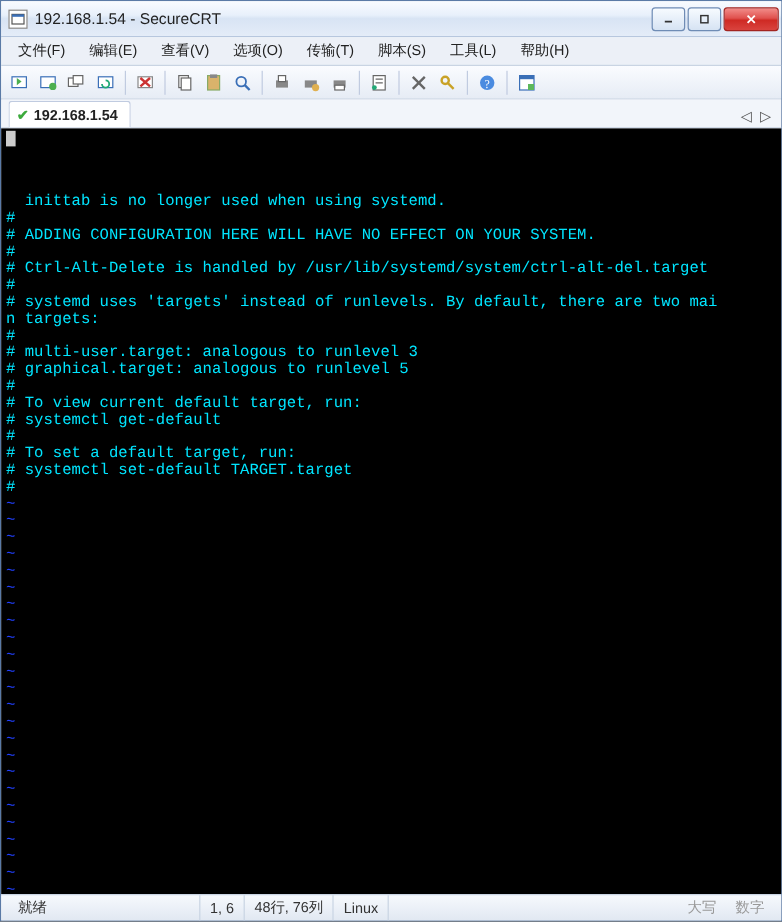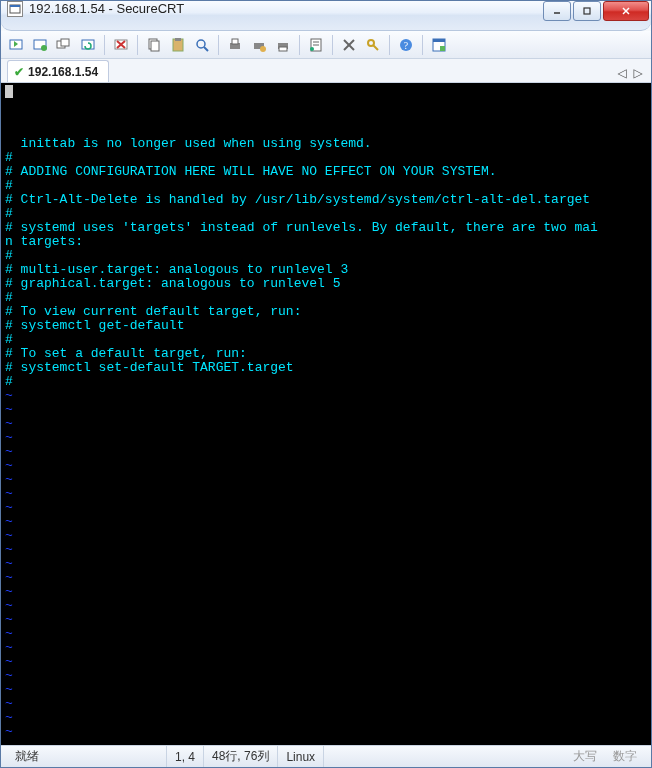--- a/index.html
+++ b/index.html
@@ -14,23 +14,23 @@
   width: 652px; height: 768px;
   background: linear-gradient(to bottom, #f6f9fc, #e4eaf3);
   border: 1px solid #5a7aa6;
   display: flex;
   flex-direction: column;
 }
 .titlebar {
   height: 30px;
   background: linear-gradient(to bottom, #f8fbff 0%, #e8f0fb 40%, #d8e4f4 50%, #e4ecf8 100%);
   display: flex;
+  align-items: center;
   padding: 0 2px 0 6px;
   border-bottom: 1px solid #b7c7de;
-  border-radius: 10px;
 }
 .app-icon {
   width: 16px; height: 16px;
   margin-right: 6px;
   background: #fff;
   border: 1px solid #888;
   display:flex;align-items:center;justify-content:center;
 }
 .app-icon svg { width: 12px; height: 12px; }
 .title-text { flex: 1; font-size: 13px; color: #222; }
@@ -163,20 +163,30 @@
         </div>
       <div class="win-btn close">
           <svg width="12" height="12">
             <line x1="3" y1="3" x2="9" y2="9" stroke="#fff" stroke-width="1.5"></line>
             <line x1="9" y1="3" x2="3" y2="9" stroke="#fff" stroke-width="1.5"></line>
           </svg>
         </div>
     </div>
   </div>
 
+  <div class="menubar">
+    <div class="menu-item">文件(F)</div>
+    <div class="menu-item">编辑(E)</div>
+    <div class="menu-item">查看(V)</div>
+    <div class="menu-item">选项(O)</div>
+    <div class="menu-item">传输(T)</div>
+    <div class="menu-item">脚本(S)</div>
+    <div class="menu-item">工具(L)</div>
+    <div class="menu-item">帮助(H)</div>
+  </div>
 
   <div class="toolbar">
     <div class="tb-btn">
         <svg width="16" height="16">
           <rect x="2" y="3" width="12" height="9" fill="#fff" stroke="#3a6fb7"></rect>
           <path d="M6 4 L10 7 L6 10" fill="#4caf50"></path>
         </svg>
       </div>
     <div class="tb-btn">
         <svg width="16" height="16">
@@ -291,21 +301,21 @@
       <div class="tab-arrow">▷</div>
     </div>
   </div>
 
   <div class="terminal" id="terminal">
     <div class="cursor-block"></div>
   <div class="term-line cyan">  inittab is no longer used when using systemd.</div><div class="term-line cyan">#</div><div class="term-line cyan"># ADDING CONFIGURATION HERE WILL HAVE NO EFFECT ON YOUR SYSTEM.</div><div class="term-line cyan">#</div><div class="term-line cyan"># Ctrl-Alt-Delete is handled by /usr/lib/systemd/system/ctrl-alt-del.target</div><div class="term-line cyan">#</div><div class="term-line cyan"># systemd uses 'targets' instead of runlevels. By default, there are two mai</div><div class="term-line cyan">n targets:</div><div class="term-line cyan">#</div><div class="term-line cyan"># multi-user.target: analogous to runlevel 3</div><div class="term-line cyan"># graphical.target: analogous to runlevel 5</div><div class="term-line cyan">#</div><div class="term-line cyan"># To view current default target, run:</div><div class="term-line cyan"># systemctl get-default</div><div class="term-line cyan">#</div><div class="term-line cyan"># To set a default target, run:</div><div class="term-line cyan"># systemctl set-default TARGET.target</div><div class="term-line cyan">#</div><div class="term-line navy">~</div><div class="term-line navy">~</div><div class="term-line navy">~</div><div class="term-line navy">~</div><div class="term-line navy">~</div><div class="term-line navy">~</div><div class="term-line navy">~</div><div class="term-line navy">~</div><div class="term-line navy">~</div><div class="term-line navy">~</div><div class="term-line navy">~</div><div class="term-line navy">~</div><div class="term-line navy">~</div><div class="term-line navy">~</div><div class="term-line navy">~</div><div class="term-line navy">~</div><div class="term-line navy">~</div><div class="term-line navy">~</div><div class="term-line navy">~</div><div class="term-line navy">~</div><div class="term-line navy">~</div><div class="term-line navy">~</div><div class="term-line navy">~</div><div class="term-line navy">~</div><div class="term-line navy">~</div></div>
 
   <div class="statusbar">
     <div class="sb-cell ready">就绪</div>
-    <div class="sb-cell">1,  4</div>
+    <div class="sb-cell">1,  6</div>
     <div class="sb-cell">48行, 76列</div>
     <div class="sb-cell">Linux</div>
     <div class="sb-cell nb sb-flex"></div>
     <div class="sb-cell nb sb-gray">大写</div>
     <div class="sb-cell nb sb-gray">数字</div>
   </div>
 
 </div>
 
 </body></html>

